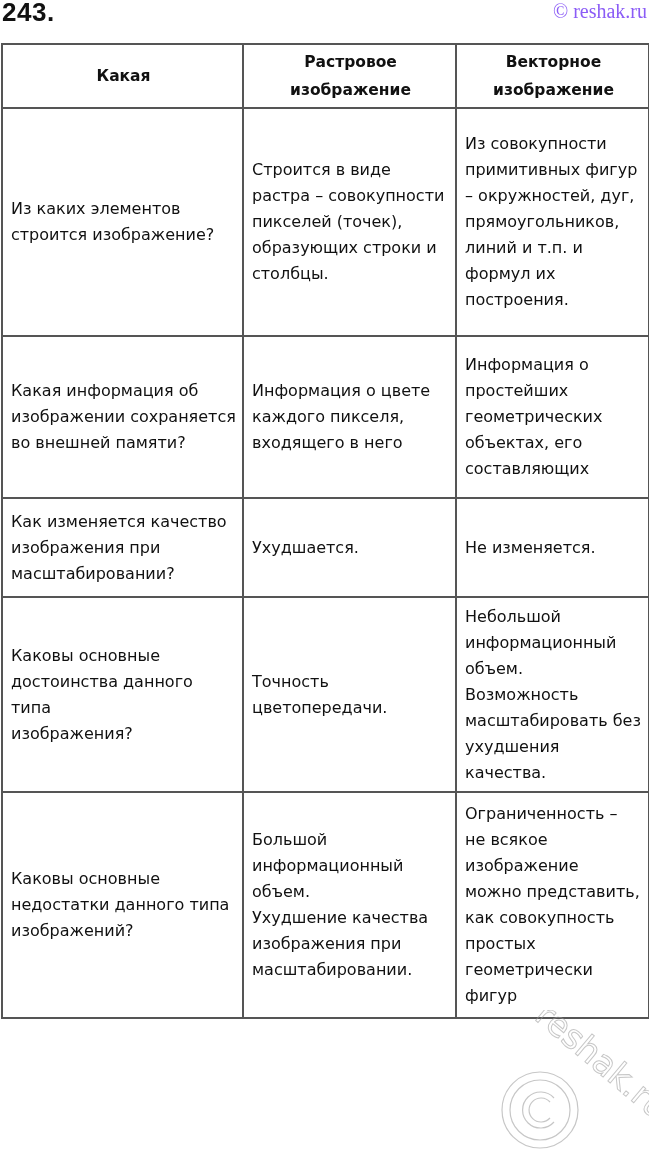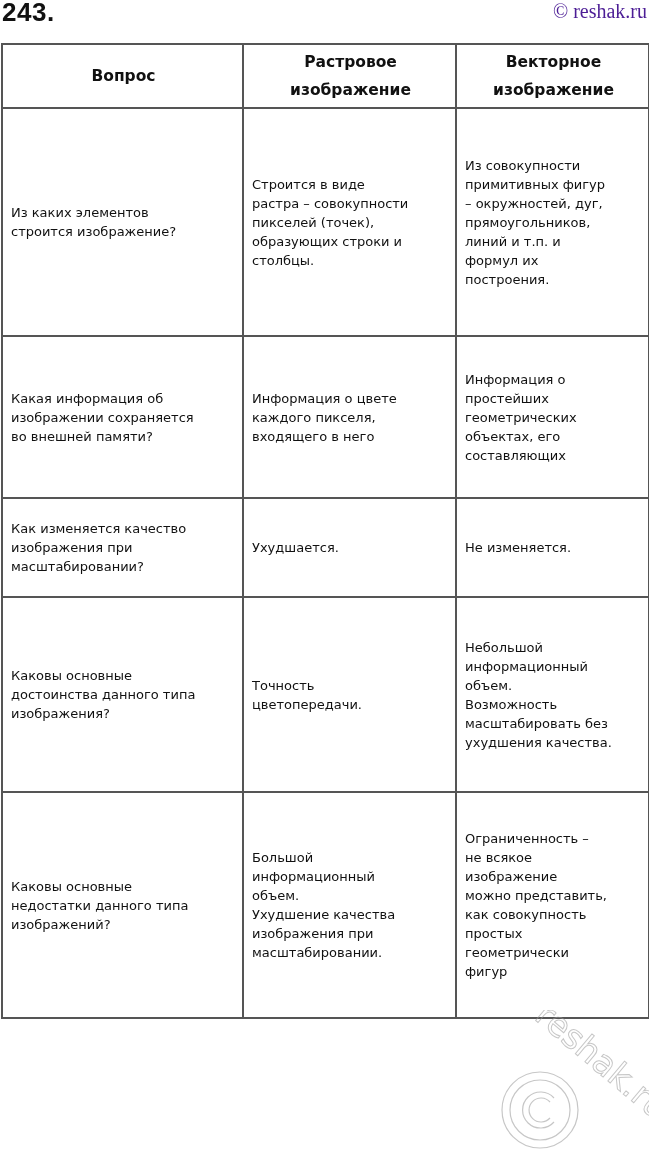--- a/index.html
+++ b/index.html
@@ -7,32 +7,32 @@
       width: 649px; height: 1151px; position: relative; overflow: hidden;
       font-family: "DejaVu Sans", sans-serif; color: #111;
     }
     .task-number {
       position: absolute; left: 2px; top: -3px;
       font-family: "Liberation Sans", sans-serif; font-weight: bold;
       font-size: 26px; color: #111; letter-spacing: 0.5px;
     }
     .copyright {
       position: absolute; right: 2px; top: 0px;
-      font-family: "Liberation Serif", serif; font-size: 20px; color: #4c1d95;
+      font-family: "Liberation Serif", serif; font-size: 20px; color: #8b5cf6;
     }
     table.answer-table {
       position: absolute; left: 1px; top: 43px;
       width: 647px; border-collapse: collapse; table-layout: fixed;
     }
     table.answer-table td, table.answer-table th {
       border: 2px solid #555;
       vertical-align: middle;
       padding: 0 6px 0 8px;
-      font-size: 13px;
-      line-height: 19px;
+      font-size: 16px;
+      line-height: 26px;
       color: #111;
       word-wrap: break-word;
     }
     table.answer-table th {
       font-family: "DejaVu Sans", sans-serif; font-weight: bold;
       font-size: 15.5px; text-align: center; line-height: 28px; height: 62px;
     }
     col.c1 { width: 241px; }
     col.c2 { width: 213px; }
     col.c3 { width: 193px; }
@@ -56,21 +56,21 @@
 
 <table class="answer-table">
   <colgroup>
       <col class="c1">
       <col class="c2">
       <col class="c3">
     </colgroup>
   <thead>
     <tr>
       <th>
-          <span class="cell-text">Вопрос</span>
+          <span class="cell-text">Какая</span>
         </th>
       <th>
           <span class="cell-text">Растровое
 изображение</span>
         </th>
       <th>
           <span class="cell-text">Векторное
 изображение</span>
         </th>
     </tr>

